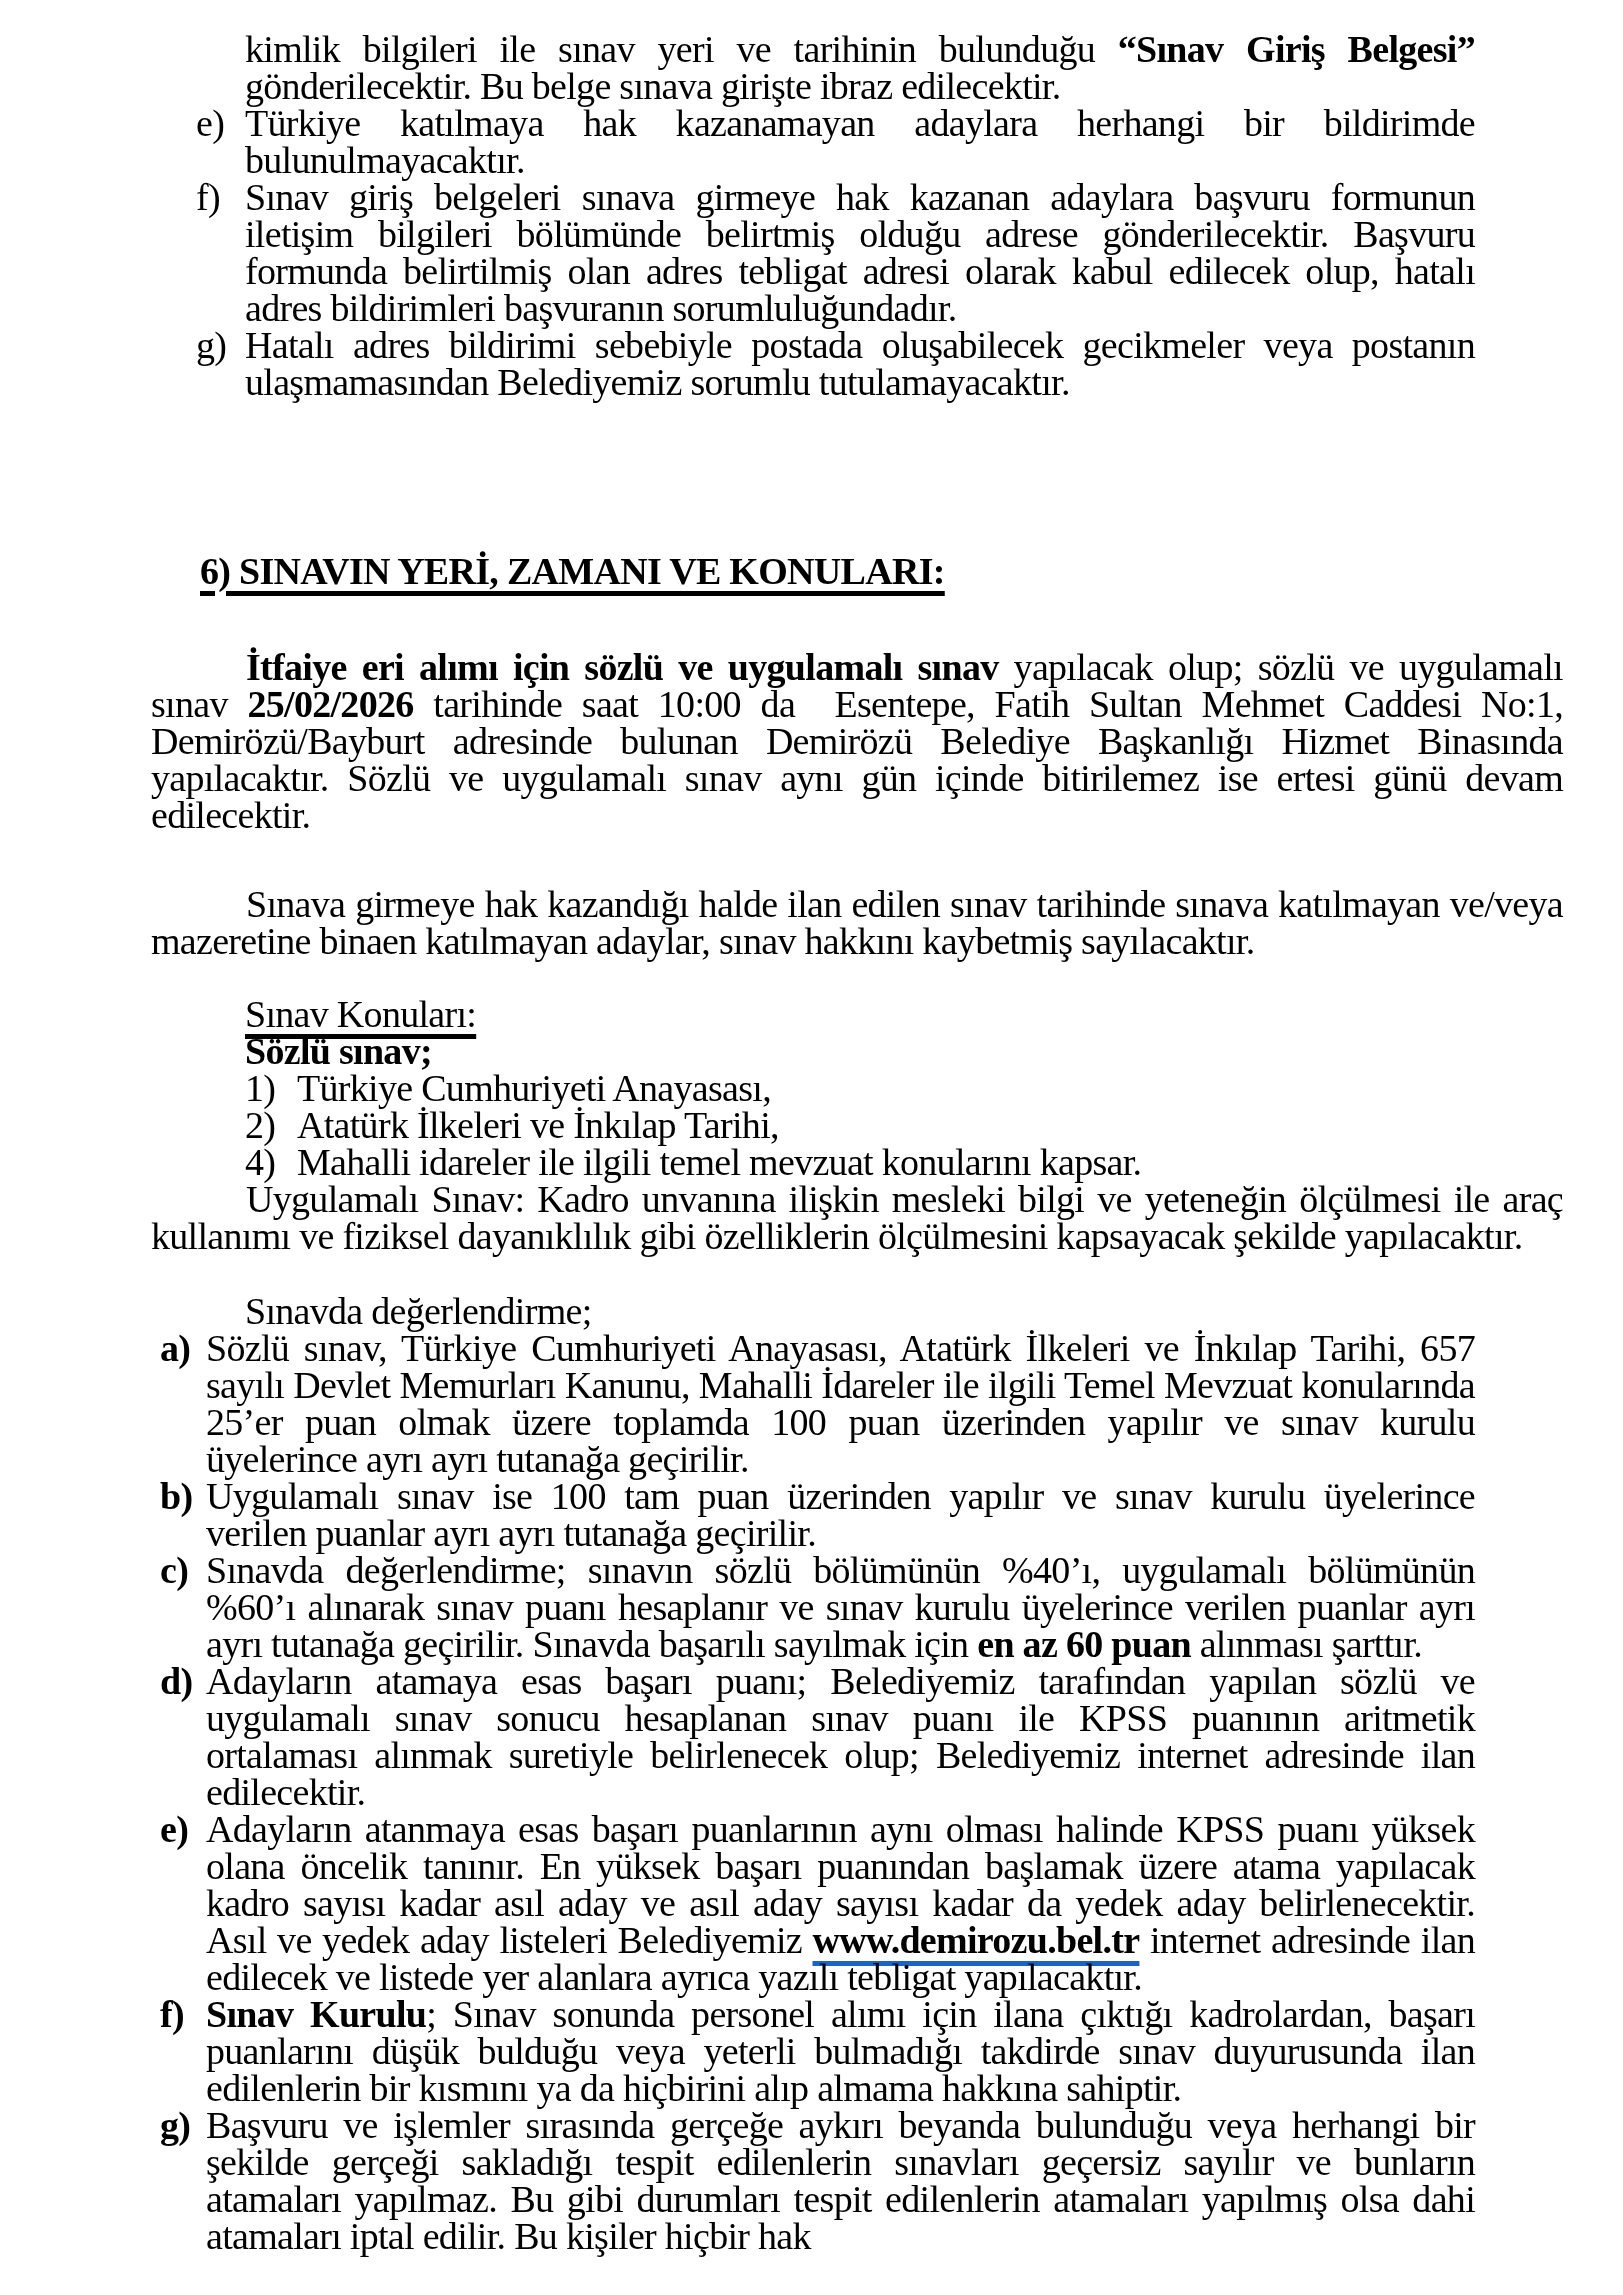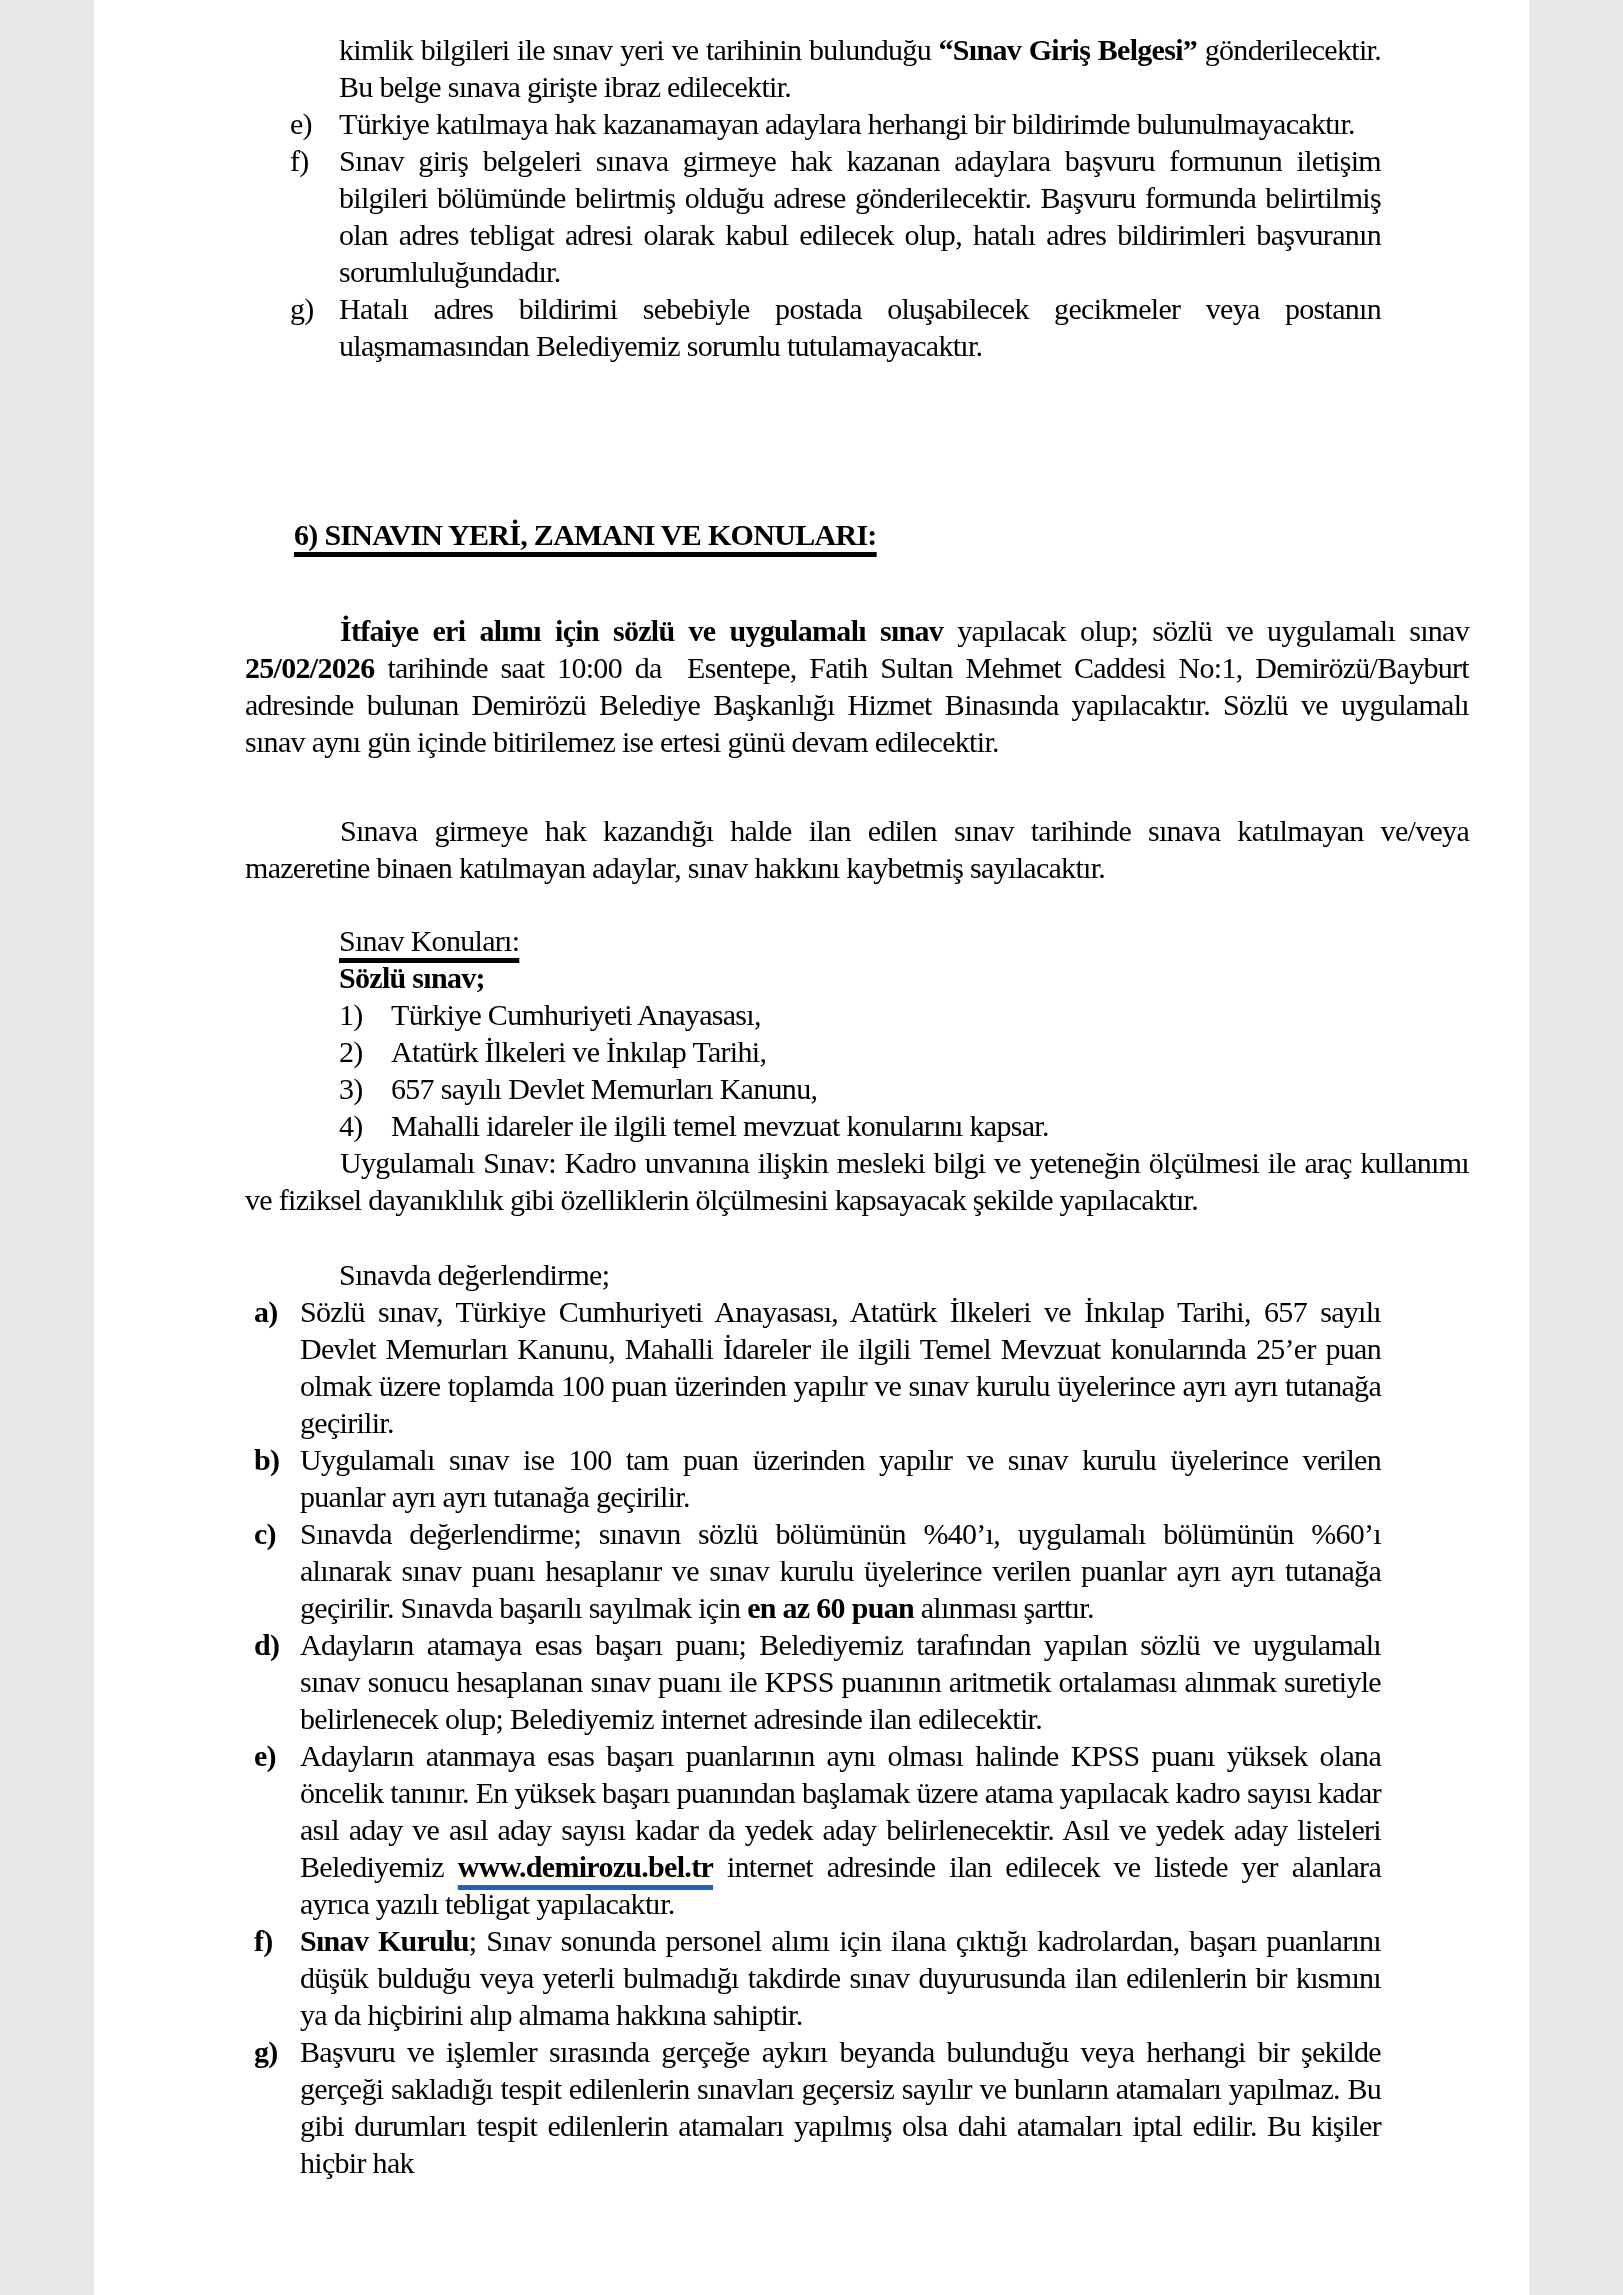--- a/index.html
+++ b/index.html
@@ -1,24 +1,24 @@
 <!DOCTYPE html>
 <html lang="tr" style="font-size:10.5px"><head>
 <meta charset="utf-8">
 <style>
   html,body{margin:0;padding:0;background:#e8e8e8;}
   .page{
     position:relative;
-    width:1435px;
+    width:1623px;
     height:2295px;
     margin:0 auto;
     background:#ffffff;
     color:#000000;
     font-family:"Liberation Serif","DejaVu Serif",serif;
-    font-size:30px;
+    font-size:38px;
     line-height:37px;
     letter-spacing:-0.7px;
     box-sizing:border-box;
     padding-top:31px;
     overflow:hidden;
   }
   p{margin:0;}
   .just{text-align:justify;text-align-last:left;}
   .b{font-weight:700;}
 
@@ -89,21 +89,20 @@
 
   <p class="p-ind just mt-p2"><span>Sınava girmeye hak kazandığı halde ilan edilen sınav tarihinde sınava katılmayan ve/veya mazeretine binaen katılmayan adaylar, sınav hakkını kaybetmiş sayılacaktır.</span></p>
 
   <p class="subhead"><span class="hu">Sınav Konuları:</span></p>
 
   <p class="oral"><span class="b">Sözlü sınav;</span></p>
 
   <div class="numlist">
     <p class="item"><span class="n">1)</span><span>Türkiye Cumhuriyeti Anayasası,</span></p>
     <p class="item"><span class="n">2)</span><span>Atatürk İlkeleri ve İnkılap Tarihi,</span></p>
-    <p class="item"><span class="n">3)</span><span>657 sayılı Devlet Memurları Kanunu,</span></p>
     <p class="item"><span class="n">4)</span><span>Mahalli idareler ile ilgili temel mevzuat konularını kapsar.</span></p>
   </div>
 
   <p class="p-ind just"><span>Uygulamalı Sınav: Kadro unvanına ilişkin mesleki bilgi ve yeteneğin ölçülmesi ile araç kullanımı ve fiziksel dayanıklılık gibi özelliklerin ölçülmesini kapsayacak şekilde yapılacaktır.</span></p>
 
 
   <p class="intro7">Sınavda değerlendirme;</p>
 
   <div class="botlist">
     <div class="item">

